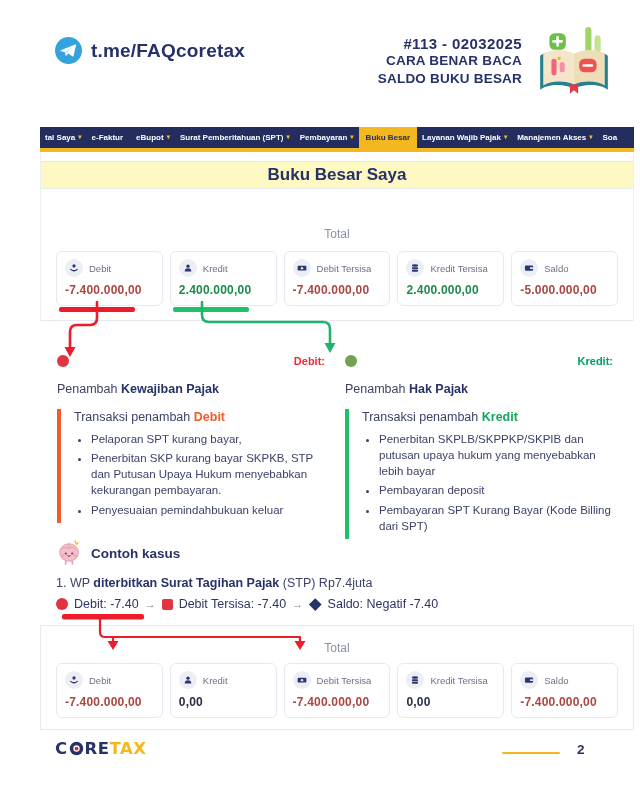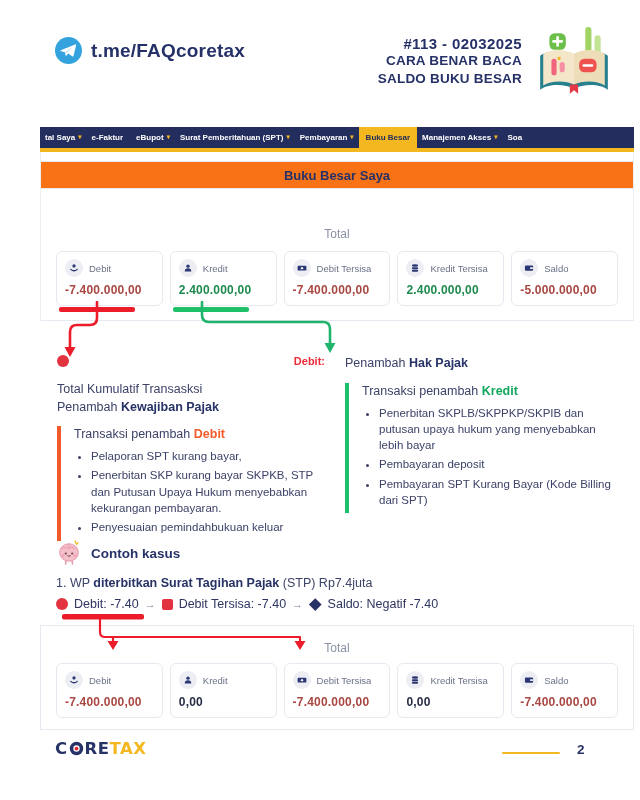--- a/index.html
+++ b/index.html
@@ -16,21 +16,21 @@
 
   
   .shot{position:absolute;left:40px;top:127px;width:594px;}
   .nav{height:21px;background:#232e5f;display:flex;align-items:stretch;overflow:hidden;font-size:8px;font-weight:bold;color:#fff;}
   .nav-item{display:flex;align-items:center;gap:3px;padding:0 5px;white-space:nowrap;flex:none;}
   .nav-item.active{background:#f3b71f;color:#232e5f;padding:0 7px;}
   .nav-caret{font-size:6.5px;color:#f3b71f;line-height:1;}
   .gold-strip{height:4px;background:#f3b71f;}
   .panel{border-left:1px solid #edeff4;border-right:1px solid #edeff4;}
   .crumb-row{height:9px;background:#fff;border-bottom:1px solid #e7e9f0;}
-  .panel-head{height:26px;background:#f97316;border-bottom:1px solid #e7e9f0;display:flex;align-items:center;justify-content:center;font-size:13px;font-weight:bold;color:#263168;}
+  .panel-head{height:26px;background:#fef9c3;border-bottom:1px solid #e7e9f0;display:flex;align-items:center;justify-content:center;font-size:17px;font-weight:bold;color:#263168;}
   .panel-body{background:#fff;border-bottom:1px solid #e7e9f0;padding:30px 0 14px;}
   .total-label{text-align:center;font-size:12px;color:#8a90a6;margin-bottom:10px;margin-top:8px;}
   .cards{display:flex;gap:7px;padding:0 15px;}
   .card{flex:1;background:#fff;border:1px solid #e7e9f0;border-radius:6px;padding:7px 8px 8px;position:relative;min-width:0;}
   .card-top{display:flex;align-items:center;gap:6px;}
   .icon-circle{width:18px;height:18px;border-radius:50%;background:#eceef3;display:flex;align-items:center;justify-content:center;flex:none;}
   .icon-circle svg{width:10px;height:10px;display:block;}
   .card-label{font-size:9.5px;color:#6a7187;white-space:nowrap;}
   .card-value{margin-top:6px;font-size:12px;font-weight:bold;letter-spacing:.2px;white-space:nowrap;}
   .v-neg{color:#a94742;}
@@ -139,20 +139,24 @@
         <span class="nav-caret">▾</span>
       </span>
     <span class="nav-item">
         <span>Pembayaran</span>
         <span class="nav-caret">▾</span>
       </span>
     <span class="nav-item active">
         <span>Buku Besar</span>
       </span>
     <span class="nav-item">
+        <span>Layanan Wajib Pajak</span>
+        <span class="nav-caret">▾</span>
+      </span>
+    <span class="nav-item">
         <span>Manajemen Akses</span>
         <span class="nav-caret">▾</span>
       </span>
     <span class="nav-item">
         <span>Soa</span>
       </span>
   </div>
   <div class="gold-strip"></div>
   <div class="panel">
     <div class="crumb-row"></div>
@@ -239,39 +243,42 @@
   <polygon points="24.5,46 35.5,46 30,56" fill="#ec1c2a"></polygon>
   <path d="M162 1 L162 14 Q162 21 169 21 L283 21 Q290 21 290 28 L290 43" stroke="#1fb36b" stroke-width="2.6" fill="none" stroke-linecap="round"></path>
   <polygon points="284.5,42 295.5,42 290,52" fill="#1fb36b"></polygon>
 </svg>
 
 <div class="info-col debit" id="debit-col">
   <div class="info-head">
     <span class="dot"></span>
     <span class="info-head-label">Debit:</span>
   </div>
-  <div class="info-line">Total Kumulatif Transasksi</div>
   <div class="info-line">
     <span>Penambah</span>
     <b>Kewajiban Pajak</b>
   </div>
   <div class="accent-box">
     <div class="box-head">
       <span>Transaksi penambah</span>
       <b class="o">Debit</b>
     </div>
     <ul>
       <li>Pelaporan SPT kurang bayar,</li>
       <li>Penerbitan SKP kurang bayar SKPKB, STP dan Putusan Upaya Hukum menyebabkan kekurangan pembayaran.</li>
       <li>Penyesuaian pemindahbukuan keluar</li>
     </ul>
   </div>
 </div>
 
 <div class="info-col kredit" id="kredit-col">
+  <div class="info-head">
+    <span class="dot"></span>
+    <span class="info-head-label">Kredit:</span>
+  </div>
   <div class="info-line">
     <span>Penambah</span>
     <b>Hak Pajak</b>
   </div>
   <div class="accent-box">
     <div class="box-head">
       <span>Transaksi penambah</span>
       <b class="g">Kredit</b>
     </div>
     <ul>

